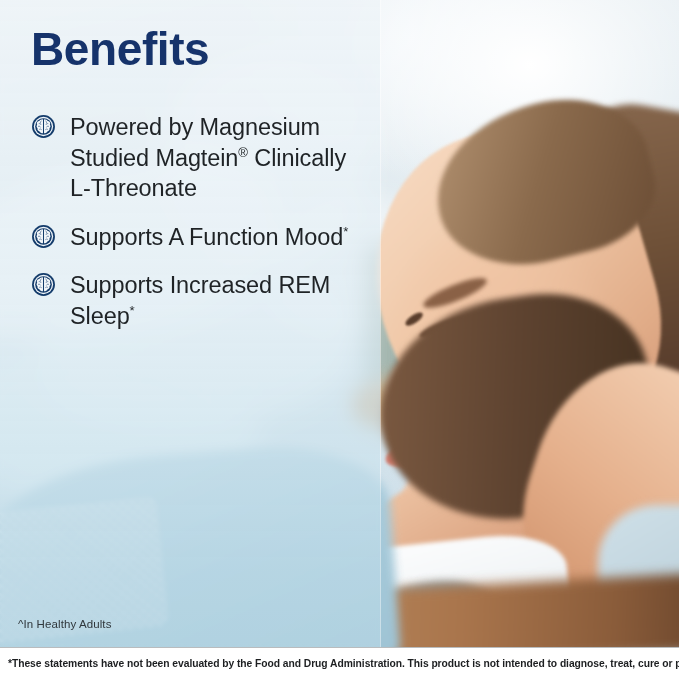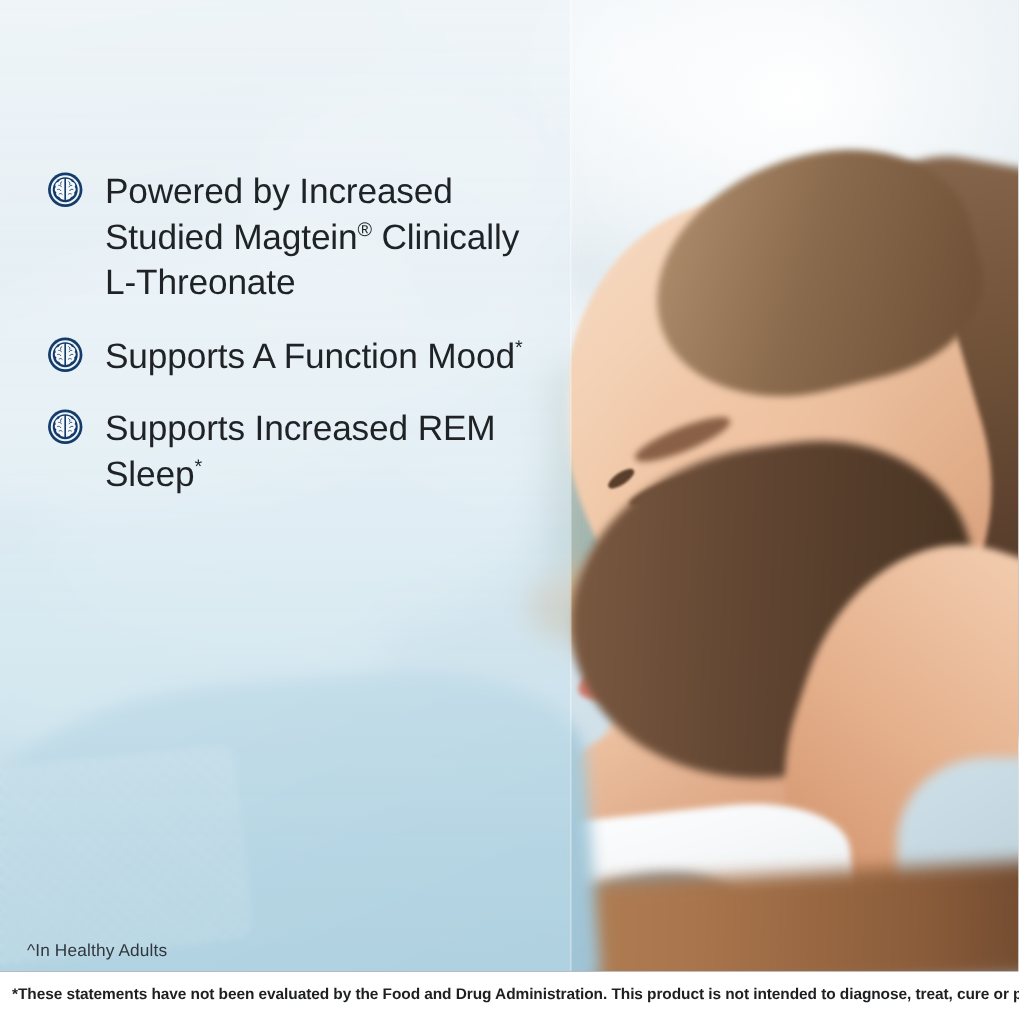--- a/index.html
+++ b/index.html
@@ -159,21 +159,21 @@
   .b-icon{flex:0 0 auto;width:25px;height:25px;margin-right:14px;margin-top:2px;}
   .b-icon svg{display:block;width:25px;height:25px;}
   .b-text{
     font-size:23.5px;line-height:1.30;color:#1f2326;
     letter-spacing:-.1px;font-weight:400;
   }
   .b-text sup{font-size:.56em;vertical-align:super;line-height:0;}
   .reg{font-size:.56em;vertical-align:super;line-height:0;}
 
   .footnote{
-    position:absolute;left:18px;bottom:8px;
+    position:absolute;left:18px;bottom:18px;
     font-size:11.5px;color:#30373c;letter-spacing:.1px;
   }
 
   
   .disclaimer{
     position:absolute;left:0;right:0;bottom:0;height:31px;
     background:#ffffff;
     border-top:1px solid #b9bcbe;
     display:flex;align-items:center;
   }
@@ -224,39 +224,40 @@
     </div>
 
     <div class="duvet"></div>
     <div class="knit"></div>
   </div>
 
   <div class="panel"></div>
 
   <div class="content">
 
+    <div class="title">Benefits</div>
 
     <div class="bullets">
 
       <div class="bullet">
         <span class="b-icon">
           <svg viewBox="0 0 48 48" aria-hidden="true">
             <circle cx="24" cy="24" r="22" fill="#143c6b"></circle>
             <circle cx="24" cy="24" r="18.5" fill="#eef4f9"></circle>
             <circle cx="24" cy="24" r="16" fill="#143c6b"></circle>
             <path d="M23 10c-3.6 0-6.3 1.6-7.4 3.6-2.6.3-4.4 2.2-4.4 4.5 0 .9.3 1.7.8 2.4-.9.8-1.4 1.9-1.4 3.1 0 1.5.8 2.8 2 3.6-.2.5-.3 1.1-.3 1.7 0 2.3 1.8 4.2 4.2 4.5.9 2 3.1 3.6 6.5 3.6z" fill="#f4f8fb"></path>
             <path d="M25 10c3.6 0 6.3 1.6 7.4 3.6 2.6.3 4.4 2.2 4.4 4.5 0 .9-.3 1.7-.8 2.4.9.8 1.4 1.9 1.4 3.1 0 1.5-.8 2.8-2 3.6.2.5.3 1.1.3 1.7 0 2.3-1.8 4.2-4.2 4.5-.9 2-3.1 3.6-6.5 3.6z" fill="#f4f8fb"></path>
             <g stroke="#143c6b" stroke-width="1.1" fill="none" stroke-linecap="round">
               <path d="M24 11v26"></path>
               <path d="M19.5 13.6c-1.4.8-1.9 2.3-1.3 3.6M15.6 18.4c1.6-.3 3 .4 3.5 1.8M14.2 23.6c1.8-.6 3.4 0 4 1.4M16.2 29.4c1.4-1 3-.8 3.9.4"></path>
               <path d="M28.5 13.6c1.4.8 1.9 2.3 1.3 3.6M32.4 18.4c-1.6-.3-3 .4-3.5 1.8M33.8 23.6c-1.8-.6-3.4 0-4 1.4M31.8 29.4c-1.4-1-3-.8-3.9.4"></path>
             </g>
           </svg>
         </span>
-        <span class="b-text"><span>Powered by Increased Studied Magtein</span><span class="reg">®</span><span> Clinically L-Threonate</span></span>
+        <span class="b-text"><span>Powered by Magnesium Studied Magtein</span><span class="reg">®</span><span> Clinically L-Threonate</span></span>
       </div>
 
 
       <div class="bullet">
         <span class="b-icon">
           <svg viewBox="0 0 48 48" aria-hidden="true">
             <circle cx="24" cy="24" r="22" fill="#143c6b"></circle>
             <circle cx="24" cy="24" r="18.5" fill="#eef4f9"></circle>
             <circle cx="24" cy="24" r="16" fill="#143c6b"></circle>
             <path d="M23 10c-3.6 0-6.3 1.6-7.4 3.6-2.6.3-4.4 2.2-4.4 4.5 0 .9.3 1.7.8 2.4-.9.8-1.4 1.9-1.4 3.1 0 1.5.8 2.8 2 3.6-.2.5-.3 1.1-.3 1.7 0 2.3 1.8 4.2 4.2 4.5.9 2 3.1 3.6 6.5 3.6z" fill="#f4f8fb"></path>

